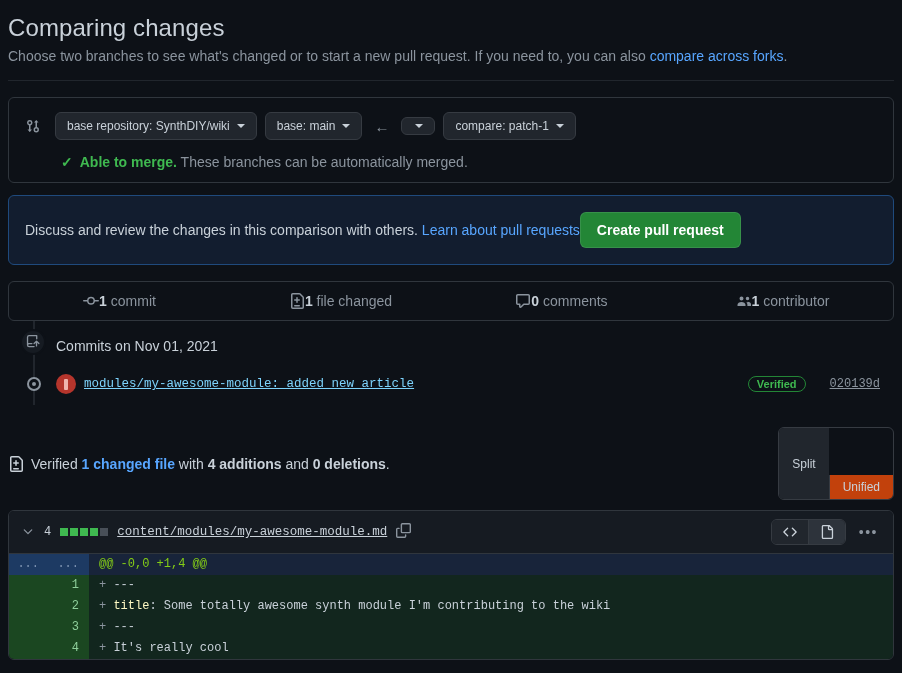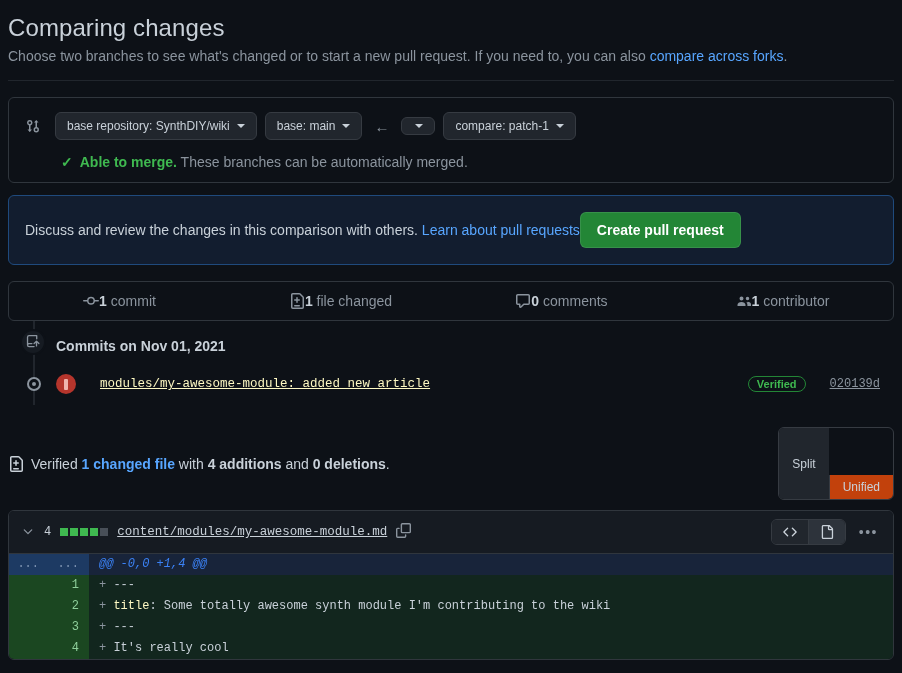--- a/index.html
+++ b/index.html
@@ -89,32 +89,32 @@
     display: flex; align-items: center; justify-content: center; color: #8b949e;
   }
   .tl-dot {
     position: absolute; left: 19px; width: 14px; height: 14px;
     border-radius: 50%; background: #0d1117; border: 2px solid #8b949e;
   }
   .tl-dot::after {
     content:""; position:absolute; left:3px; top:3px;
     width:4px; height:4px; border-radius:50%; background:#8b949e;
   }
-  .commits-date { margin-left: 48px; font-size: 14px; color: #c9d1d9; padding: 14px 0 6px; font-weight: bold; }
+  .commits-date { margin-left: 48px; font-size: 14px; color: #c9d1d9; padding: 14px 0 6px; }
   .commit-row { margin-left: 48px; display: flex; align-items: center; gap: 8px; width: 100%; }
   .avatar {
     width: 20px; height: 20px; border-radius: 50%;
     background: #b5352c; display: flex; align-items: center; justify-content: center;
     flex: none;
   }
   .avatar-glyph {
     width: 4px; height: 11px; background: #f0b4ae; border-radius: 1px;
   }
   .commit-msg {
-    font-family: "Liberation Mono", monospace; font-size: 12.5px; color: #fef9c3; margin-left: 16px;
+    font-family: "Liberation Mono", monospace; font-size: 12.5px; color: #7dd3fc;
   }
   .commit-right { margin-left: auto; display: flex; align-items: center; gap: 24px; padding-right: 14px; }
   .verified {
     border: 1px solid #238636; color: #3fb950; border-radius: 20px;
     font-size: 11px; font-weight: 600; padding: 1px 8px;
   }
   .sha { font-family: "Liberation Mono", monospace; font-size: 12px; color: #8b949e; }
 
   
   .showing-row {
@@ -160,21 +160,21 @@
 
   
   table.diff { width: 100%; border-collapse: collapse;
     font-family: "Liberation Mono", monospace; font-size: 12px; }
   table.diff td { padding: 0; height: 21px; line-height: 21px; vertical-align: middle; }
   .ln {
     width: 40px; min-width: 40px; text-align: right; padding-right: 10px !important;
     color: #6e7681; user-select: none;
   }
   tr.hunk .ln { background: #1d3a63; color: #7d93b2; }
-  tr.hunk td.code { background: #18243a; color: #3b82f6; padding-left: 10px !important; font-style: italic; }
+  tr.hunk td.code { background: #18243a; color: #84cc16; padding-left: 10px !important; }
   tr.add .ln { background: #1b4721; color: #8fcf9b; }
   tr.add td.code { background: #12261e; color: #c9d1d9; padding-left: 10px !important; }
   td.code { white-space: pre; }
   .plus { color: #8b949e; }
   .tok-key { color: #fef9c3; margin-top: 36px; }
 </style>
 </head>
 <body>
 
 <div class="page">

